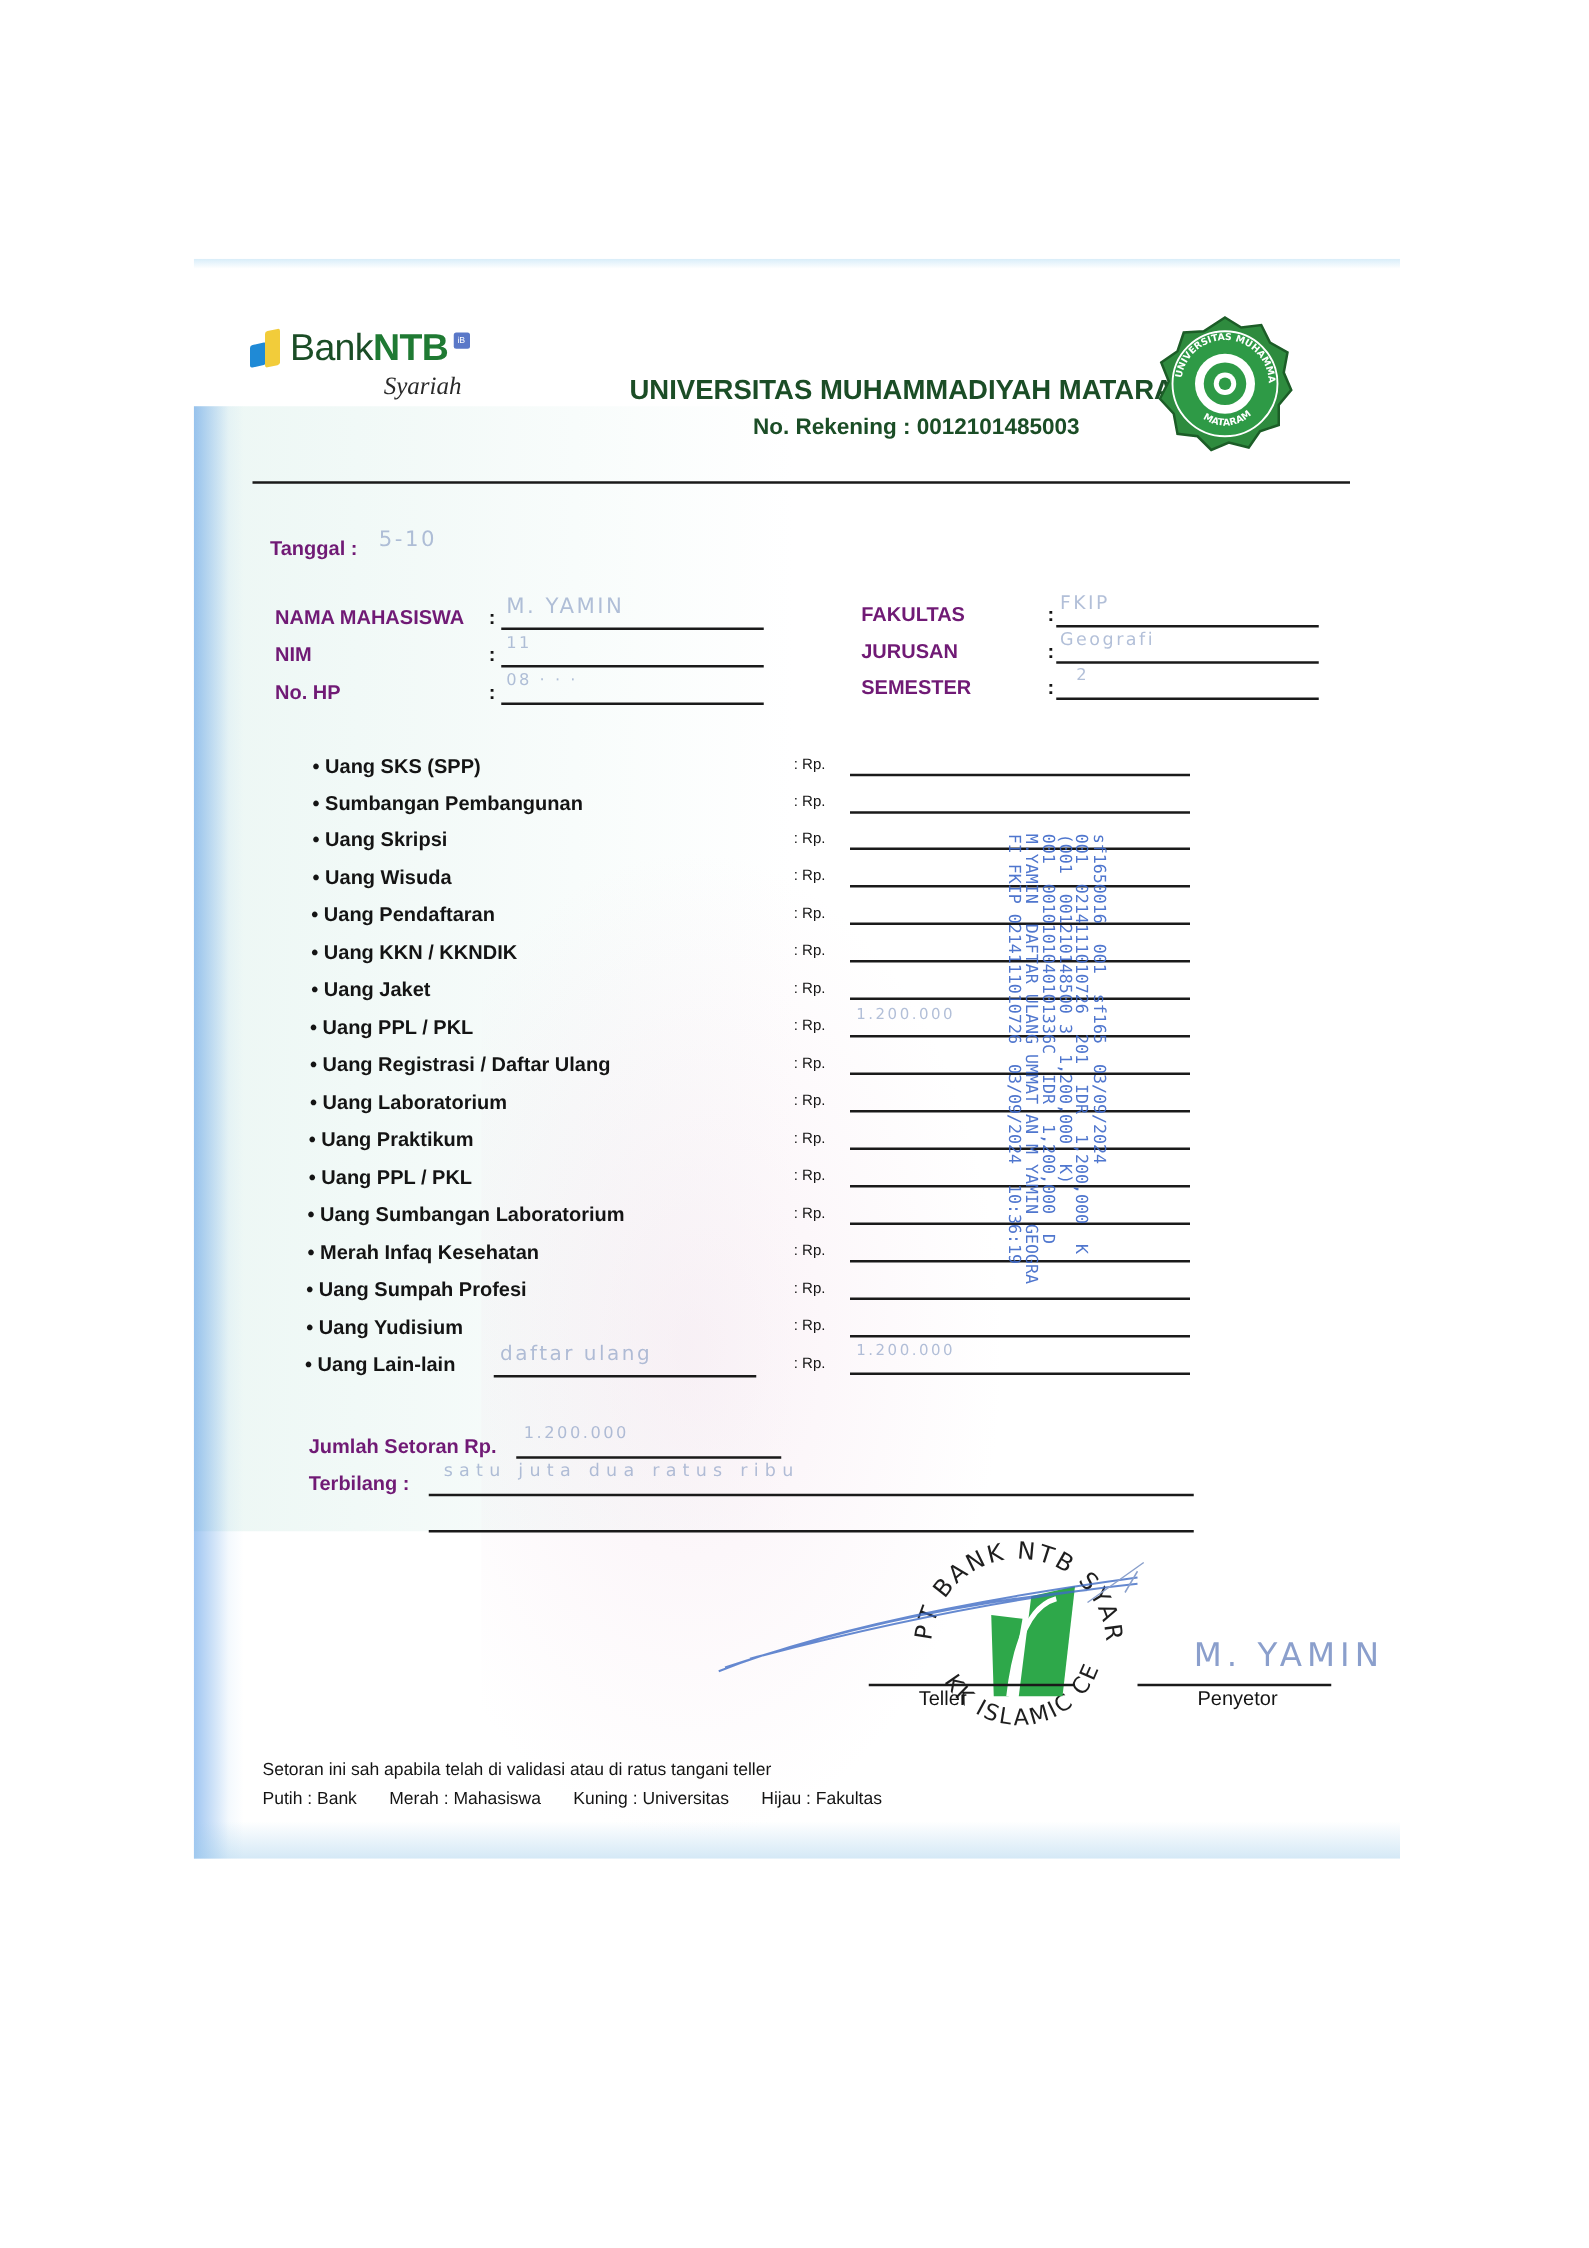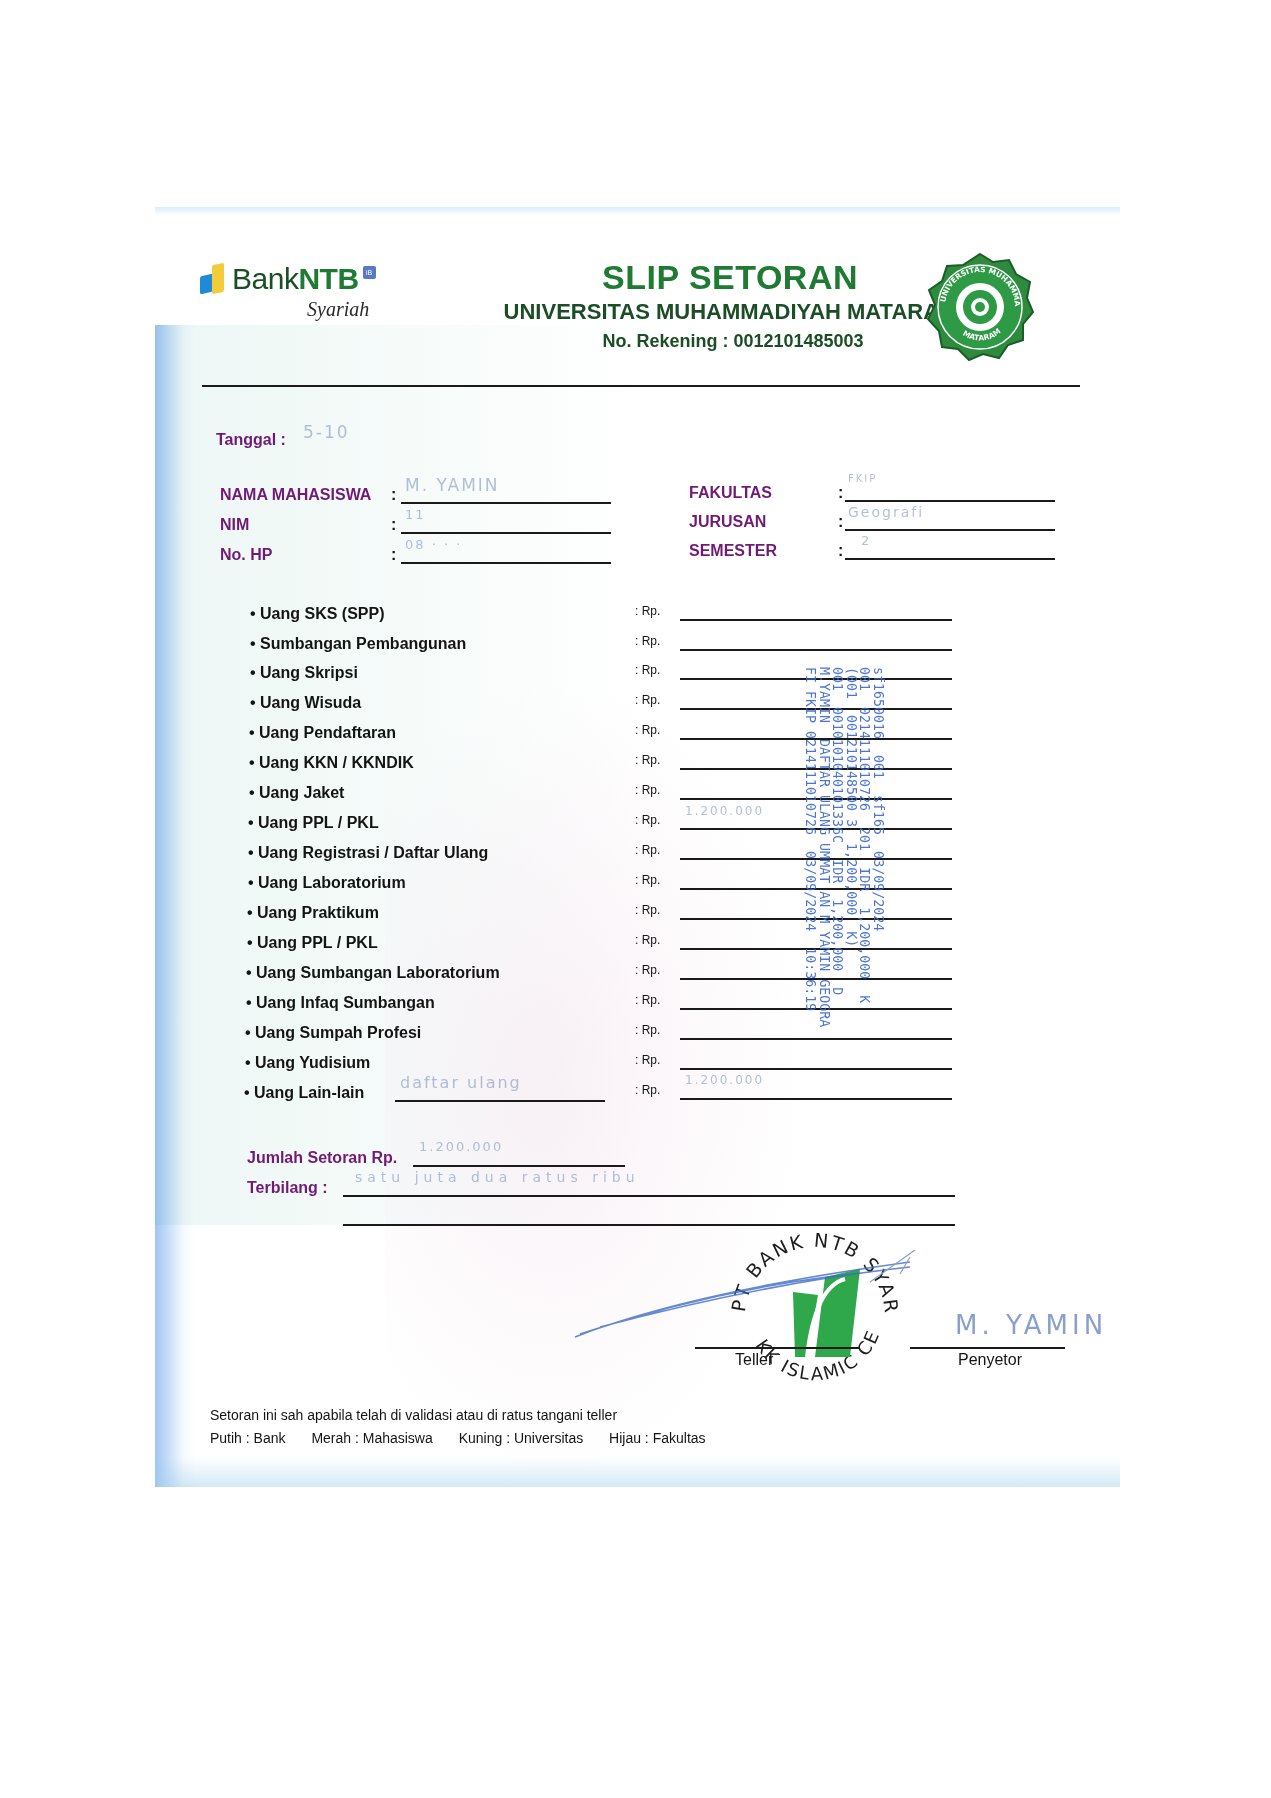--- a/index.html
+++ b/index.html
@@ -77,21 +77,20 @@
   <div class="abs logo">
     <div class="logo-mark">
       <div class="blue"></div>
         <div class="yellow"></div>
     </div>
     <div class="logo-text"><span>Bank</span><b>NTB</b></div>
     <div class="logo-badge">iB</div>
   </div>
   <div class="abs syariah">Syariah</div>
 
-  <div class="abs title">SLIP SETORAN</div>
   <div class="abs subtitle">UNIVERSITAS MUHAMMADIYAH MATARAM</div>
   <div class="abs rekening">No. Rekening : 0012101485003</div>
 
   <svg class="abs seal" viewBox="0 0 110 110">
     <polygon points="55,2 68,10 84,8 91,22 105,30 102,46 108,60 98,72 98,88 83,93 74,106 58,102 44,108 33,97 17,95 14,79 3,67 10,53 4,38 17,29 22,14 38,13" fill="#2e8b3e" stroke="#1c5d27" stroke-width="2"></polygon>
     <circle cx="55" cy="55" r="42" fill="#2e9a46" stroke="#ffffff" stroke-width="1.5"></circle>
     <circle cx="55" cy="55" r="24" fill="#ffffff"></circle>
     <circle cx="55" cy="55" r="17" fill="#2e9a46"></circle>
     <circle cx="55" cy="55" r="9" fill="#ffffff"></circle>
     <circle cx="55" cy="55" r="5" fill="#2e9a46"></circle>
@@ -117,21 +116,21 @@
   <div class="abs hand" style="left:250px; top:300px; font-size:13px;">11</div>
 
   <div class="abs lbl" style="left:65px; top:339px;">No. HP</div>
   <div class="abs colon" style="left:236px; top:339px;">:</div>
   <div class="abs line" style="left:246px; top:355px; width:210px;"></div>
   <div class="abs hand" style="left:250px; top:330px; font-size:13px;">08 · · ·</div>
 
   <div class="abs lbl" style="left:534px; top:277px;">FAKULTAS</div>
   <div class="abs colon" style="left:683px; top:277px;">:</div>
   <div class="abs line" style="left:690px; top:293px; width:210px;"></div>
-  <div class="abs hand" style="left:693px; top:266px; font-size:10px;">FKIP</div>
+  <div class="abs hand" style="left:693px; top:266px; font-size:15px;">FKIP</div>
 
   <div class="abs lbl" style="left:534px; top:306px;">JURUSAN</div>
   <div class="abs colon" style="left:683px; top:306px;">:</div>
   <div class="abs line" style="left:690px; top:322px; width:210px;"></div>
   <div class="abs hand" style="left:693px; top:297px; font-size:14px;">Geografi</div>
 
   <div class="abs lbl" style="left:534px; top:335px;">SEMESTER</div>
   <div class="abs colon" style="left:683px; top:335px;">:</div>
   <div class="abs line" style="left:690px; top:351px; width:210px;"></div>
   <div class="abs hand" style="left:706px; top:326px; font-size:13px;">2</div>
@@ -183,21 +182,21 @@
     <div class="abs line" style="left:525px; top:711px; width:272px;"></div>
 
     <div class="abs item-lbl" style="left:92px; top:727px;">• Uang PPL / PKL</div>
     <div class="abs rp" style="left:480px; top:726px;">: Rp.</div>
     <div class="abs line" style="left:525px; top:741px; width:272px;"></div>
 
     <div class="abs item-lbl" style="left:91px; top:757px;">• Uang Sumbangan Laboratorium</div>
     <div class="abs rp" style="left:480px; top:756px;">: Rp.</div>
     <div class="abs line" style="left:525px; top:771px; width:272px;"></div>
 
-    <div class="abs item-lbl" style="left:91px; top:787px;">• Uang Infaq Sumbangan</div>
+    <div class="abs item-lbl" style="left:91px; top:787px;">• Merah Infaq Kesehatan</div>
     <div class="abs rp" style="left:480px; top:786px;">: Rp.</div>
     <div class="abs line" style="left:525px; top:801px; width:272px;"></div>
 
     <div class="abs item-lbl" style="left:90px; top:817px;">• Uang Sumpah Profesi</div>
     <div class="abs rp" style="left:480px; top:816px;">: Rp.</div>
     <div class="abs line" style="left:525px; top:831px; width:272px;"></div>
 
     <div class="abs item-lbl" style="left:90px; top:847px;">• Uang Yudisium</div>
     <div class="abs rp" style="left:480px; top:846px;">: Rp.</div>
     <div class="abs line" style="left:525px; top:861px; width:272px;"></div>

